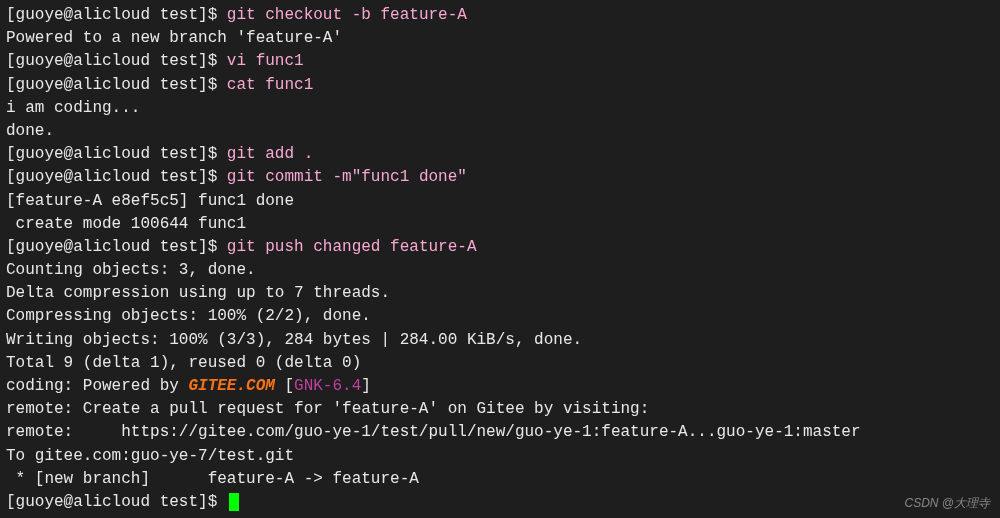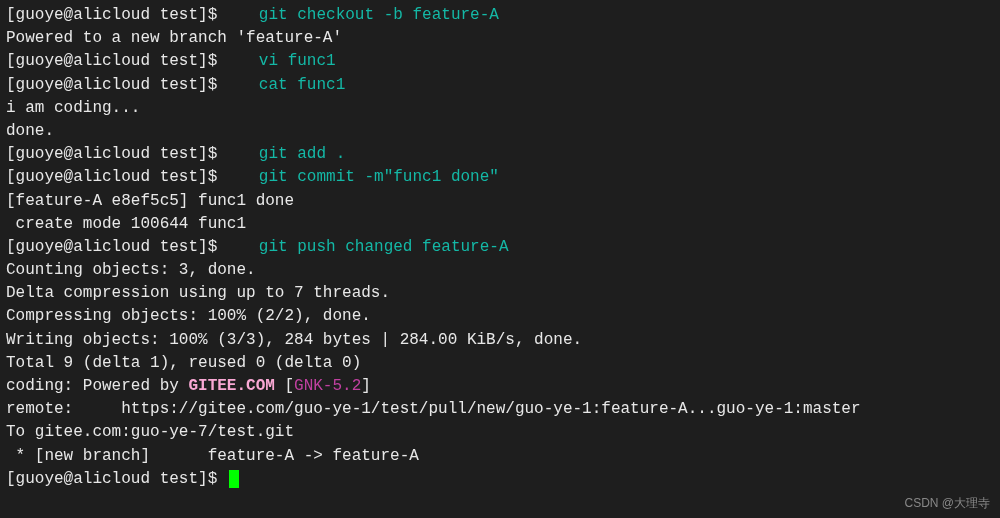--- a/index.html
+++ b/index.html
@@ -16,38 +16,39 @@
       line-height: 1.45;
       color: #e8e8e8;
       padding: 4px 6px;
       overflow: hidden;
       position: relative;
     }
     .line {
       white-space: pre;
     }
     .prompt-user { color: #e8e8e8; margin-top: 26px; }
-    .cmd { color: #14b8a6; margin-left: 32px; }
-    .yellow { color: #f9a8d4; font-weight: bold; }
+    .cmd { color: #f9a8d4; }
+    .yellow { color: #f97316; font-weight: bold; font-style: italic; }
     .magenta { color: #c040a0; }
     .cursor {
       display: inline-block;
       width: 10px;
       height: 18px;
       background: #00ff00;
       vertical-align: text-bottom;
       margin-left: 2px;
     }
     .watermark {
       position: absolute;
       bottom: 6px;
       right: 10px;
       font-size: 12px;
       color: #888;
       font-family: sans-serif;
+      font-style: italic;
     }
   </style>
 </head>
 <body>
 
 <div>
   <div class="line"><span class="prompt-user">[guoye@alicloud test]$ </span><span class="cmd">git checkout -b feature-A</span></div>
   <div class="line">Powered to a new branch 'feature-A'</div>
   <div class="line"><span class="prompt-user">[guoye@alicloud test]$ </span><span class="cmd">vi func1</span></div>
   <div class="line"><span class="prompt-user">[guoye@alicloud test]$ </span><span class="cmd">cat func1</span></div>
@@ -56,20 +57,21 @@
   <div class="line"><span class="prompt-user">[guoye@alicloud test]$ </span><span class="cmd">git add .</span></div>
   <div class="line"><span class="prompt-user">[guoye@alicloud test]$ </span><span class="cmd">git commit -m"func1 done"</span></div>
   <div class="line">[feature-A e8ef5c5] func1 done</div>
   <div class="line"> create mode 100644 func1</div>
   <div class="line"><span class="prompt-user">[guoye@alicloud test]$ </span><span class="cmd">git push changed feature-A</span></div>
   <div class="line">Counting objects: 3, done.</div>
   <div class="line">Delta compression using up to 7 threads.</div>
   <div class="line">Compressing objects: 100% (2/2), done.</div>
   <div class="line">Writing objects: 100% (3/3), 284 bytes | 284.00 KiB/s, done.</div>
   <div class="line">Total 9 (delta 1), reused 0 (delta 0)</div>
-  <div class="line"><span>coding: Powered by </span><span class="yellow">GITEE.COM</span><span> [</span><span class="magenta">GNK-5.2</span><span>]</span></div>
+  <div class="line"><span>coding: Powered by </span><span class="yellow">GITEE.COM</span><span> [</span><span class="magenta">GNK-6.4</span><span>]</span></div>
+  <div class="line">remote: Create a pull request for 'feature-A' on Gitee by visiting:</div>
   <div class="line">remote:     https://gitee.com/guo-ye-1/test/pull/new/guo-ye-1:feature-A...guo-ye-1:master</div>
   <div class="line">To gitee.com:guo-ye-7/test.git</div>
   <div class="line"> * [new branch]      feature-A -&gt; feature-A</div>
   <div class="line"><span class="prompt-user">[guoye@alicloud test]$ </span><span class="cursor"></span></div>
 </div>
 
 <div class="watermark">CSDN @大理寺</div>
 
 </body></html>

